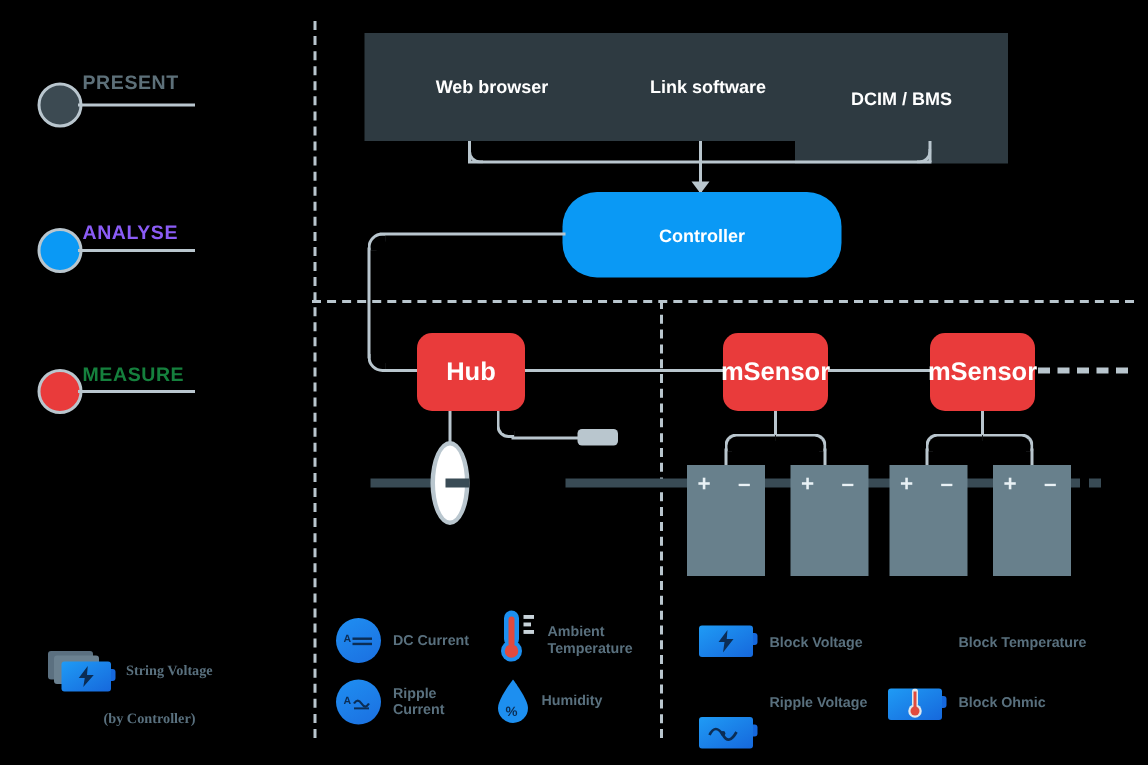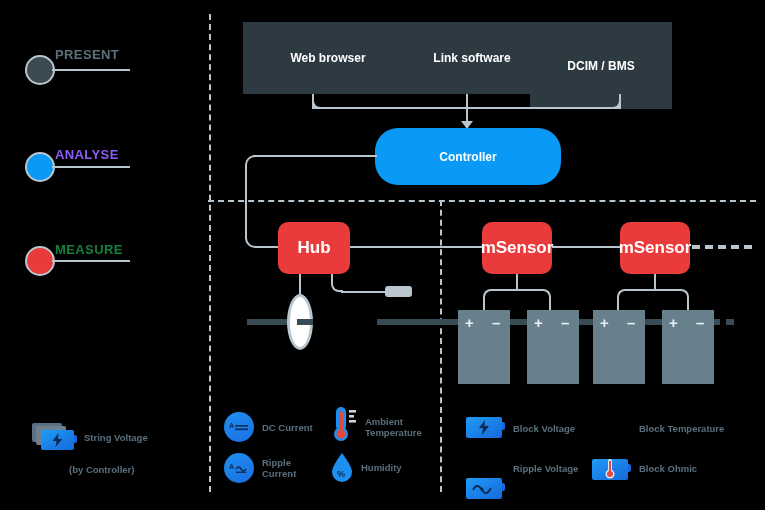--- a/index.html
+++ b/index.html
@@ -152,21 +152,21 @@
 
   <div class="abs battery" style="left:593px;top:310px;width:52px;height:74px;">
     <span class="bsign" style="left:7px;top:5px;">+</span>
     <span class="bsign" style="left:34px;top:5px;">–</span>
   </div>
   <div class="abs battery" style="left:662px;top:310px;width:52px;height:74px;">
     <span class="bsign" style="left:7px;top:5px;">+</span>
     <span class="bsign" style="left:34px;top:5px;">–</span>
   </div>
 
-  <div class="abs" style="left:32px;top:423px;">
+  <div class="abs" style="left:32px;top:434px;font-family:Liberation Serif, serif;">
     <div style="position:relative;width:150px;height:32px;">
       <div class="abs" style="left:0px;top:0px;width:30px;height:19px;background:#5b7080;border-radius:2px;"></div>
       <div class="abs" style="left:4px;top:3px;width:30px;height:19px;background:#6b8190;border-radius:2px;"></div>
       <div class="abs batt-icon" style="left:9px;top:7px;width:33px;height:20px;">
         <svg width="11" height="14" viewBox="0 0 11 14">
           <polygon points="6.5,0 0.5,8 4.5,8 3.5,14 10.5,6 6,6" fill="#0b2d55"></polygon>
         </svg>
       </div>
       <div class="abs lg-text" style="left:52px;top:9px;">String Voltage</div>
     </div>

